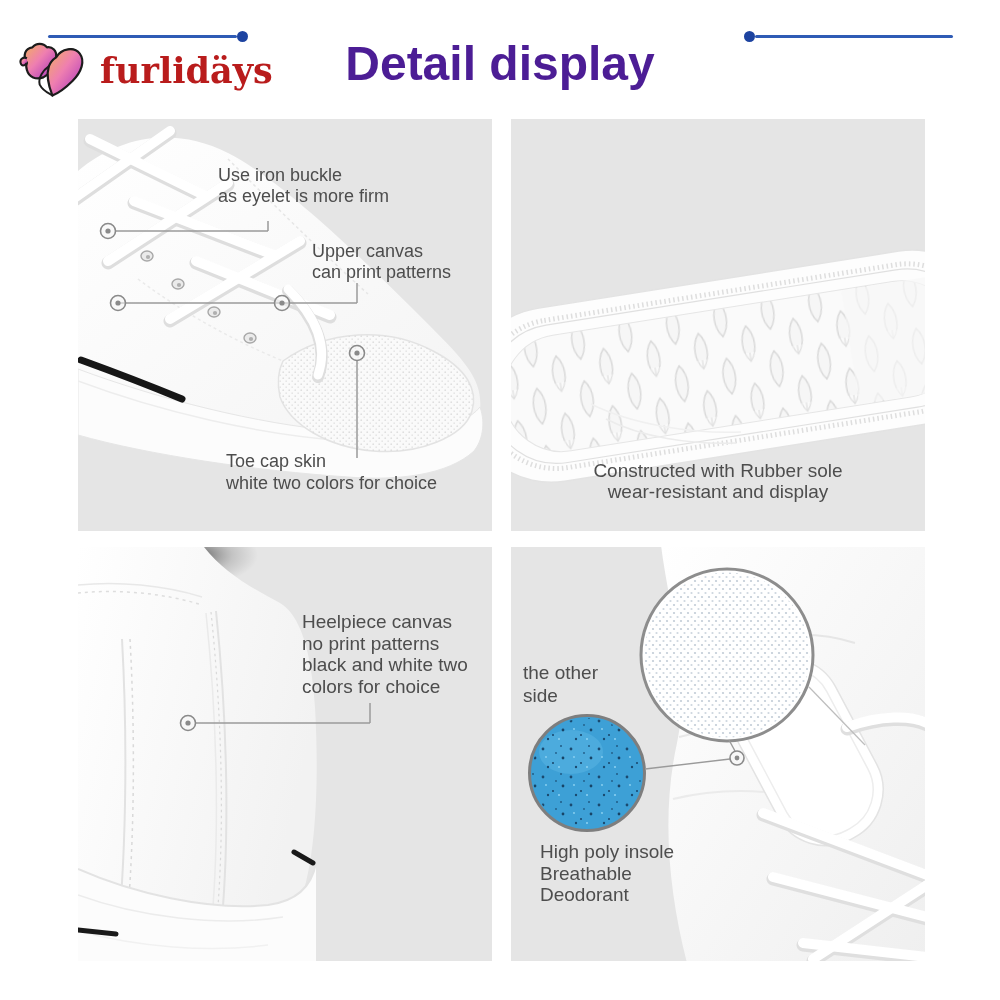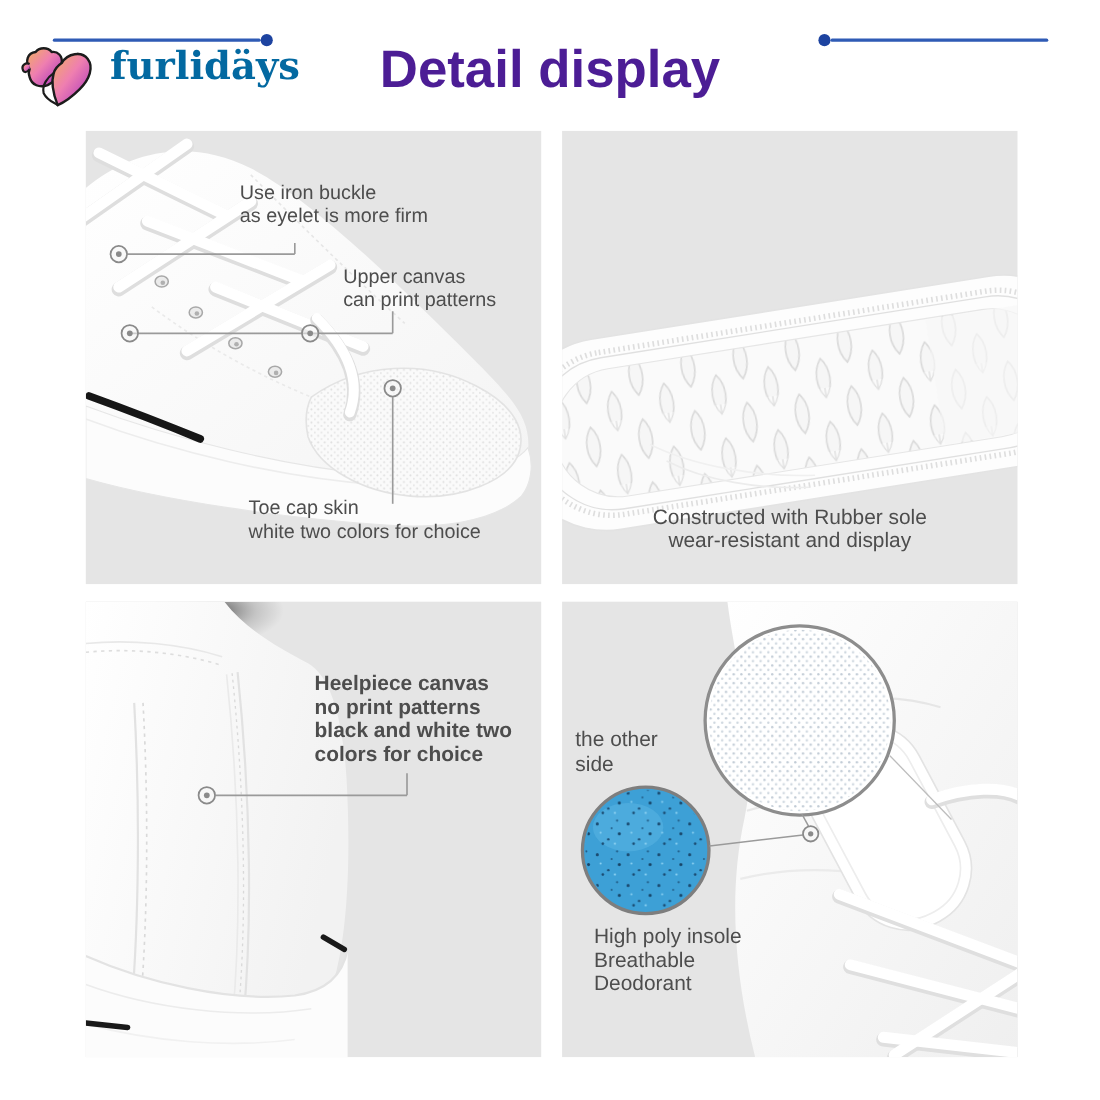--- a/index.html
+++ b/index.html
@@ -10,38 +10,38 @@
   .abs{position:absolute;}
   
   #page-title{
     left:0;top:4px;width:1000px;text-align:center;
     font-size:48px;font-weight:800;color:#4c1d95;letter-spacing:0px;
   }
   .decor-line{height:3px;background:#2f5bb5;border-radius:2px;top:35px;}
   .decor-dot{width:11px;height:11px;border-radius:50%;background:#1d43a0;top:31px;}
   #brand{left:16px;top:38px;width:270px;height:70px;}
   #brand-name{
-    position:absolute;left:84px;top:2px;
-    font-family:"DejaVu Serif",serif;font-weight:bold;font-size:35px;color:#0369a1;
+    position:absolute;left:84px;top:12px;
+    font-family:"DejaVu Serif",serif;font-weight:bold;font-size:35px;color:#b91c1c;
   }
   
   .panel{position:absolute;background:#e5e5e5;overflow:hidden;}
   #panel-side  {left:78px; top:119px;width:414px;height:412px;}
   #panel-sole  {left:511px;top:119px;width:414px;height:412px;}
   #panel-heel  {left:78px; top:547px;width:414px;height:414px;}
   #panel-insole{left:511px;top:547px;width:414px;height:414px;}
   .panel > svg{position:absolute;left:0;top:0;}
   
   .ann{position:absolute;color:#4d4d4d;}
   .ann .ln{display:block;}
   #ann-eyelet {left:140px;top:46px; font-size:18px;line-height:21px;}
   #ann-upper  {left:234px;top:122px;font-size:18px;line-height:21px;}
   #ann-toecap {left:148px;top:332px;font-size:18px;line-height:21.5px;}
   #ann-rubber {left:0;width:414px;top:341px;text-align:center;font-size:19px;line-height:21px;}
-  #ann-heelpiece{left:208px;top:64px;font-size:19px;line-height:21.5px;font-weight:bold;}
+  #ann-heelpiece{left:224px;top:64px;font-size:19px;line-height:21.5px;}
   #ann-otherside{left:12px;top:114px;font-size:19px;line-height:23px;}
   #ann-insole {left:29px;top:294px;font-size:19px;line-height:21.5px;}
 </style>
 </head>
 <body>
 
 <div class="abs decor-line" style="left:48px;width:189px;"></div>
 <div class="abs decor-dot" style="left:237px;"></div>
 <div class="abs decor-dot" style="left:744px;"></div>
 <div class="abs decor-line" style="left:755px;width:198px;"></div>

